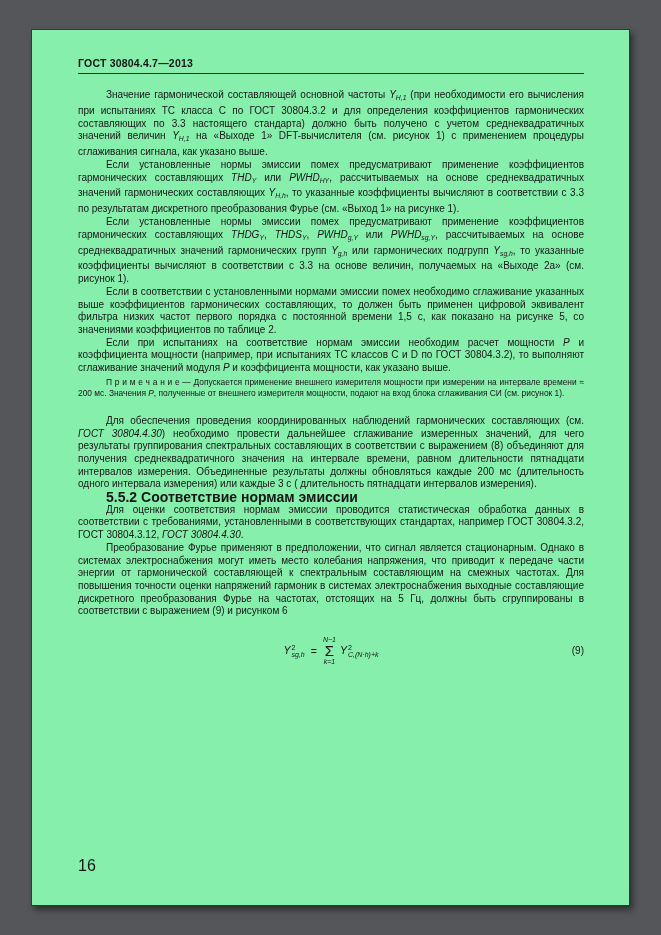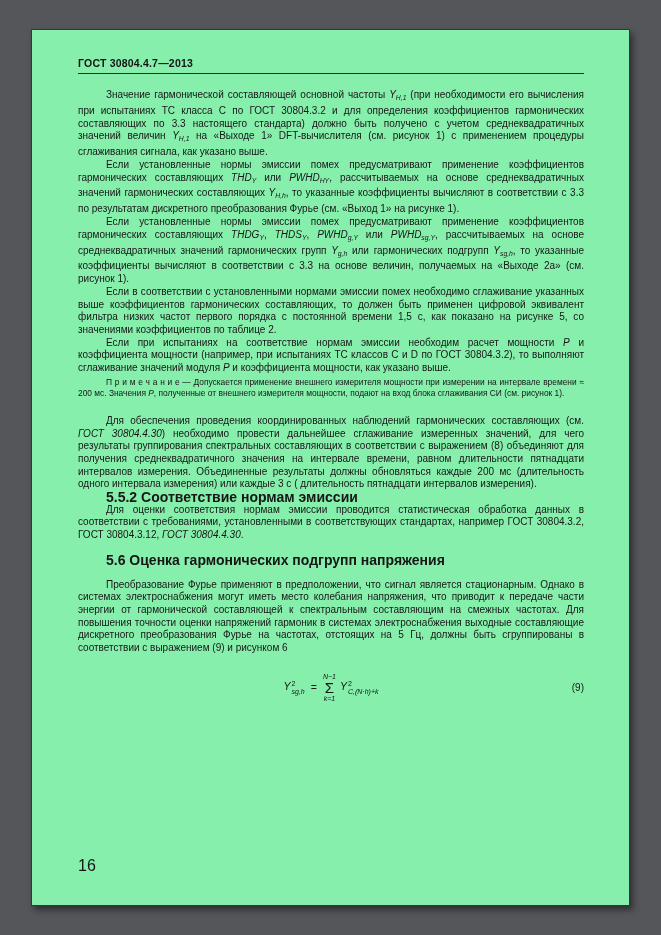--- a/index.html
+++ b/index.html
@@ -117,21 +117,20 @@
     <div class="body-text">
       <p class="para">Значение гармонической составляющей основной частоты <i>Y<sub>H,1</sub></i> (при необходимости его вычисления при испытаниях ТС класса С по ГОСТ 30804.3.2 и для определения коэффициентов гармонических составляющих по 3.3 настоящего стандарта) должно быть получено с учетом среднеквадратичных значений величин <i>Y<sub>H,1</sub></i> на «Выходе 1» DFT-вычислителя (см. рисунок 1) с применением процедуры сглаживания сигнала, как указано выше.</p>
       <p class="para">Если установленные нормы эмиссии помех предусматривают применение коэффициентов гармонических составляющих <i>THD<sub>Y</sub></i> или <i>PWHD<sub>HY</sub></i>, рассчитываемых на основе среднеквадратичных значений гармонических составляющих <i>Y<sub>H,h</sub></i>, то указанные коэффициенты вычисляют в соответствии с 3.3 по результатам дискретного преобразования Фурье (см. «Выход 1» на рисунке 1).</p>
       <p class="para">Если установленные нормы эмиссии помех предусматривают применение коэффициентов гармонических составляющих <i>THDG<sub>Y</sub></i>, <i>THDS<sub>Y</sub></i>, <i>PWHD<sub>g,Y</sub></i> или <i>PWHD<sub>sg,Y</sub></i>, рассчитываемых на основе среднеквадратичных значений гармонических групп <i>Y<sub>g,h</sub></i> или гармонических подгрупп <i>Y<sub>sg,h</sub></i>, то указанные коэффициенты вычисляют в соответствии с 3.3 на основе величин, получаемых на «Выходе 2а» (см. рисунок 1).</p>
       <p class="para">Если в соответствии с установленными нормами эмиссии помех необходимо сглаживание указанных выше коэффициентов гармонических составляющих, то должен быть применен цифровой эквивалент фильтра низких частот первого порядка с постоянной времени 1,5 с, как показано на рисунке 5, со значениями коэффициентов по таблице 2.</p>
       <p class="para">Если при испытаниях на соответствие нормам эмиссии необходим расчет мощности <i>P</i> и коэффициента мощности (например, при испытаниях ТС классов С и D по ГОСТ 30804.3.2), то выполняют сглаживание значений модуля <i>P</i> и коэффициента мощности, как указано выше.</p>
       <p class="note">П р и м е ч а н и е — Допускается применение внешнего измерителя мощности при измерении на интервале времени ≈ 200 мс. Значения <i>P</i>, полученные от внешнего измерителя мощности, подают на вход блока сглаживания СИ (см. рисунок 1).</p>
       <p class="para">Для обеспечения проведения координированных наблюдений гармонических составляющих (см. <i>ГОСТ 30804.4.30</i>) необходимо провести дальнейшее сглаживание измеренных значений, для чего результаты группирования спектральных составляющих в соответствии с выражением (8) объединяют для получения среднеквадратичного значения на интервале времени, равном длительности пятнадцати интервалов измерения. Объединенные результаты должны обновляться каждые 200 мс (длительность одного интервала измерения) или каждые 3 с ( длительность пятнадцати интервалов измерения).</p>
       <p class="subheading">5.5.2 Соответствие нормам эмиссии</p>
       <p class="para">Для оценки соответствия нормам эмиссии проводится статистическая обработка данных в соответствии с требованиями, установленными в соответствующих стандартах, например ГОСТ 30804.3.2, ГОСТ 30804.3.12, <i>ГОСТ 30804.4.30</i>.</p>
-      <p class="subheading spaced">5.6 Оценка гармонических подгрупп напряжения</p>
       <p class="para">Преобразование Фурье применяют в предположении, что сигнал является стационарным. Однако в системах электроснабжения могут иметь место колебания напряжения, что приводит к передаче части энергии от гармонической составляющей к спектральным составляющим на смежных частотах. Для повышения точности оценки напряжений гармоник в системах электроснабжения выходные составляющие дискретного преобразования Фурье на частотах, отстоящих на 5 Гц, должны быть сгруппированы в соответствии с выражением (9) и рисунком 6</p>
 
       <div class="formula-row">
         <span class="formula">
           <span><span class="var">Y</span><span class="stack">
                 <span class="sup">2</span>
                 <span class="sub">sg,h</span>
               </span></span>
           <span class="rel">=</span>
           <span class="sum">

